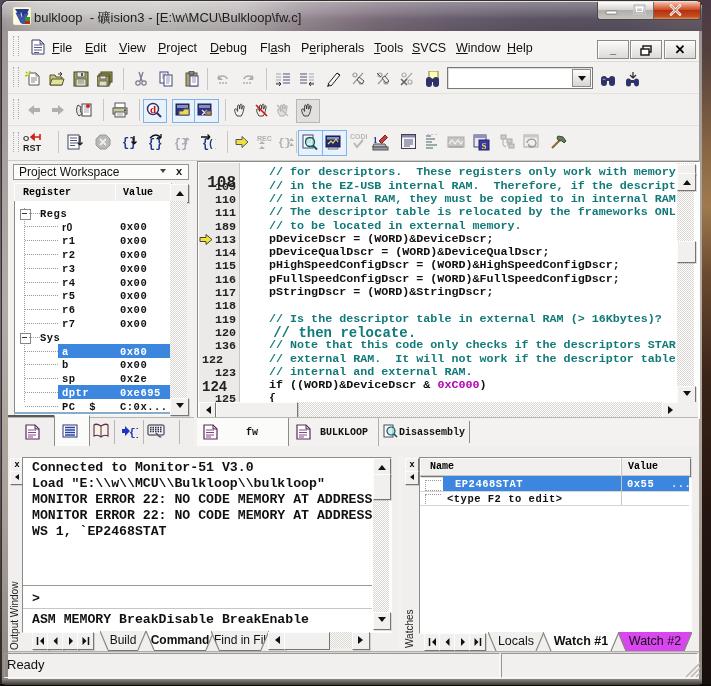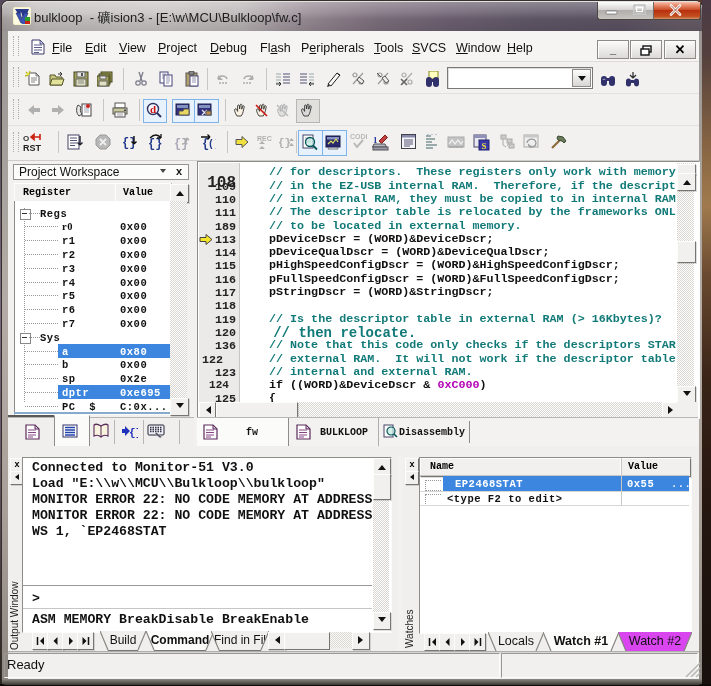--- a/index.html
+++ b/index.html
@@ -514,21 +514,21 @@
     <div style="width:0;height:0;border:4px solid transparent;border-top:5px solid #111;margin:4px auto 0;"></div>
   </div>
 <div class="abs" style="left:14px;top:412px;width:156px;height:2px;background:#88aacc;"></div>
 <div class="abs" style="left:24px;top:208px;width:1px;height:194px;border-left:1px dotted #999;"></div>
 <div class="abs" style="left:20px;top:208.5px;width:9px;height:9px;background:#fff;border:1px solid #888;">
     <div style="position:absolute;left:1px;top:3px;width:5px;height:1px;background:#333;"></div>
   </div>
 <div class="abs" style="left:29px;top:212.5px;width:11px;height:1px;border-top:1px dotted #999;"></div>
 <div class="abs" style="left:40px;top:207.5px;font-size:10.5px;font-family:'Liberation Mono',monospace;font-weight:bold;color:#111;letter-spacing:.5px;">Regs</div>
 <div class="abs" style="left:25px;top:226.3px;width:33px;height:1px;border-top:1px dotted #999;"></div>
-<div class="abs" style="left:62px;top:221.3px;font-size:10.5px;font-family:Liberation Serif, serif;font-weight:bold;color:#111;letter-spacing:.5px;">r0</div>
+<div class="abs" style="left:62px;top:221.3px;font-size:10.5px;font-family:Liberation Sans, sans-serif;font-weight:bold;color:#111;letter-spacing:.5px;">r0</div>
 <div class="abs" style="left:120px;top:221.3px;font-size:10.5px;font-family:'Liberation Mono',monospace;font-weight:bold;color:#111;letter-spacing:.5px;">0x00</div>
 <div class="abs" style="left:25px;top:240.1px;width:33px;height:1px;border-top:1px dotted #999;"></div>
 <div class="abs" style="left:62px;top:235.1px;font-size:10.5px;font-family:'Liberation Mono',monospace;font-weight:bold;color:#111;letter-spacing:.5px;">r1</div>
 <div class="abs" style="left:120px;top:235.1px;font-size:10.5px;font-family:'Liberation Mono',monospace;font-weight:bold;color:#111;letter-spacing:.5px;">0x00</div>
 <div class="abs" style="left:25px;top:253.9px;width:33px;height:1px;border-top:1px dotted #999;"></div>
 <div class="abs" style="left:62px;top:248.9px;font-size:10.5px;font-family:'Liberation Mono',monospace;font-weight:bold;color:#111;letter-spacing:.5px;">r2</div>
 <div class="abs" style="left:120px;top:248.9px;font-size:10.5px;font-family:'Liberation Mono',monospace;font-weight:bold;color:#111;letter-spacing:.5px;">0x00</div>
 <div class="abs" style="left:25px;top:267.7px;width:33px;height:1px;border-top:1px dotted #999;"></div>
 <div class="abs" style="left:62px;top:262.7px;font-size:10.5px;font-family:'Liberation Mono',monospace;font-weight:bold;color:#111;letter-spacing:.5px;">r3</div>
 <div class="abs" style="left:120px;top:262.7px;font-size:10.5px;font-family:'Liberation Mono',monospace;font-weight:bold;color:#111;letter-spacing:.5px;">0x00</div>
@@ -593,21 +593,21 @@
 <div class="abs" style="left:202px;top:312.6px;width:34px;text-align:right;font-size:11.7px;font-family:'Liberation Mono',monospace;font-weight:bold;color:#222;">119</div>
 <div class="abs codeline" style="left:248px;top:311.6px;width:428px;font-size:11.7px;font-family:'Liberation Mono',monospace;font-weight:bold;color:#117a78;white-space:pre;overflow:hidden;">   // Is the descriptor table in external RAM (&gt; 16Kbytes)?</div>
 <div class="abs" style="left:202px;top:325.9px;width:34px;text-align:right;font-size:11.7px;font-family:'Liberation Mono',monospace;font-weight:bold;color:#222;">120</div>
 <div class="abs codeline" style="left:248px;top:324.9px;width:428px;font-size:14px;font-family:'Liberation Mono',monospace;font-weight:bold;color:#117a78;white-space:pre;overflow:hidden;">   // then relocate.</div>
 <div class="abs" style="left:202px;top:339.2px;width:34px;text-align:right;font-size:11.7px;font-family:'Liberation Mono',monospace;font-weight:bold;color:#222;">136</div>
 <div class="abs codeline" style="left:248px;top:338.2px;width:428px;font-size:11.7px;font-family:'Liberation Mono',monospace;font-weight:bold;color:#117a78;white-space:pre;overflow:hidden;">   // Note that this code only checks if the descriptors STAR</div>
 <div class="abs" style="left:202px;top:352.5px;width:34px;text-align:left;font-size:11.7px;font-family:'Liberation Mono',monospace;font-weight:bold;color:#222;">122</div>
 <div class="abs codeline" style="left:248px;top:351.5px;width:428px;font-size:11.7px;font-family:'Liberation Mono',monospace;font-weight:bold;color:#117a78;white-space:pre;overflow:hidden;">   // external RAM.  It will not work if the descriptor table</div>
 <div class="abs" style="left:202px;top:365.8px;width:34px;text-align:right;font-size:11.7px;font-family:'Liberation Mono',monospace;font-weight:bold;color:#222;">123</div>
 <div class="abs codeline" style="left:248px;top:364.8px;width:428px;font-size:11.7px;font-family:'Liberation Mono',monospace;font-weight:bold;color:#117a78;white-space:pre;overflow:hidden;">   // internal and external RAM.</div>
-<div class="abs" style="left:202px;top:379.1px;width:34px;text-align:center;font-size:11px;font-family:'Liberation Mono',monospace;font-weight:bold;color:#222;">124</div>
+<div class="abs" style="left:202px;top:379.1px;width:34px;text-align:left;font-size:14px;font-family:'Liberation Mono',monospace;font-weight:bold;color:#222;">124</div>
 <div class="abs codeline" style="left:248px;top:378.1px;width:428px;font-size:11.7px;font-family:'Liberation Mono',monospace;font-weight:bold;color:#111;white-space:pre;overflow:hidden;">   if ((WORD)&amp;DeviceDscr &amp; <i>0xC000</i>)</div>
 <div class="abs" style="left:202px;top:392.4px;width:34px;text-align:right;font-size:11.7px;font-family:'Liberation Mono',monospace;font-weight:bold;color:#222;">125</div>
 <div class="abs codeline" style="left:248px;top:391.4px;width:428px;font-size:11.7px;font-family:'Liberation Mono',monospace;font-weight:bold;color:#111;white-space:pre;overflow:hidden;">   {</div>
 <div class="abs" style="left:199px;top:233.8px;width:15px;height:11px;">
     <svg width="15" height="11" viewBox="0 0 15 11">
       <path d="M1 3.5 h6 v-3 l6 5 -6 5 v-3 h-6 z" fill="#f5e428" stroke="#444"></path>
     </svg>
   </div>
 <div class="abs" style="left:677px;top:163px;width:17px;height:239px;background:repeating-conic-gradient(#ffffff 0% 25%, #d9d6d1 0% 50%) 0 0/2px 2px;"></div>
 <div class="abs" style="left:677px;top:164px;width:17px;height:9px;background:#f1f0ee;border:1px solid;border-color:#fdfdfc #77756f #77756f #fdfdfc;box-shadow:1px 1px 0 #00000022;"></div>

